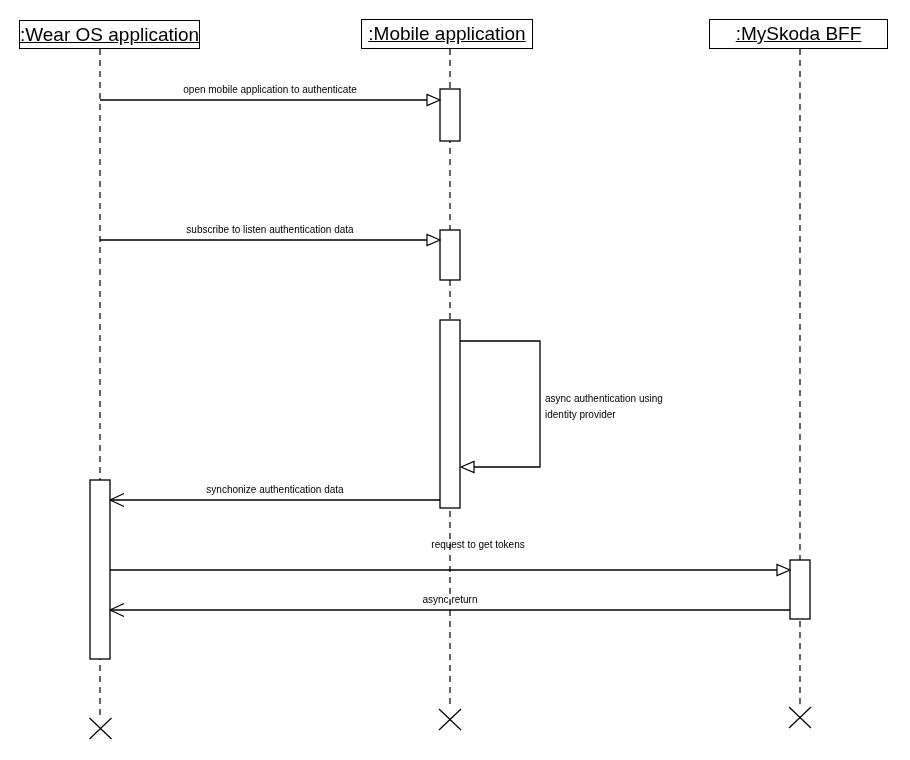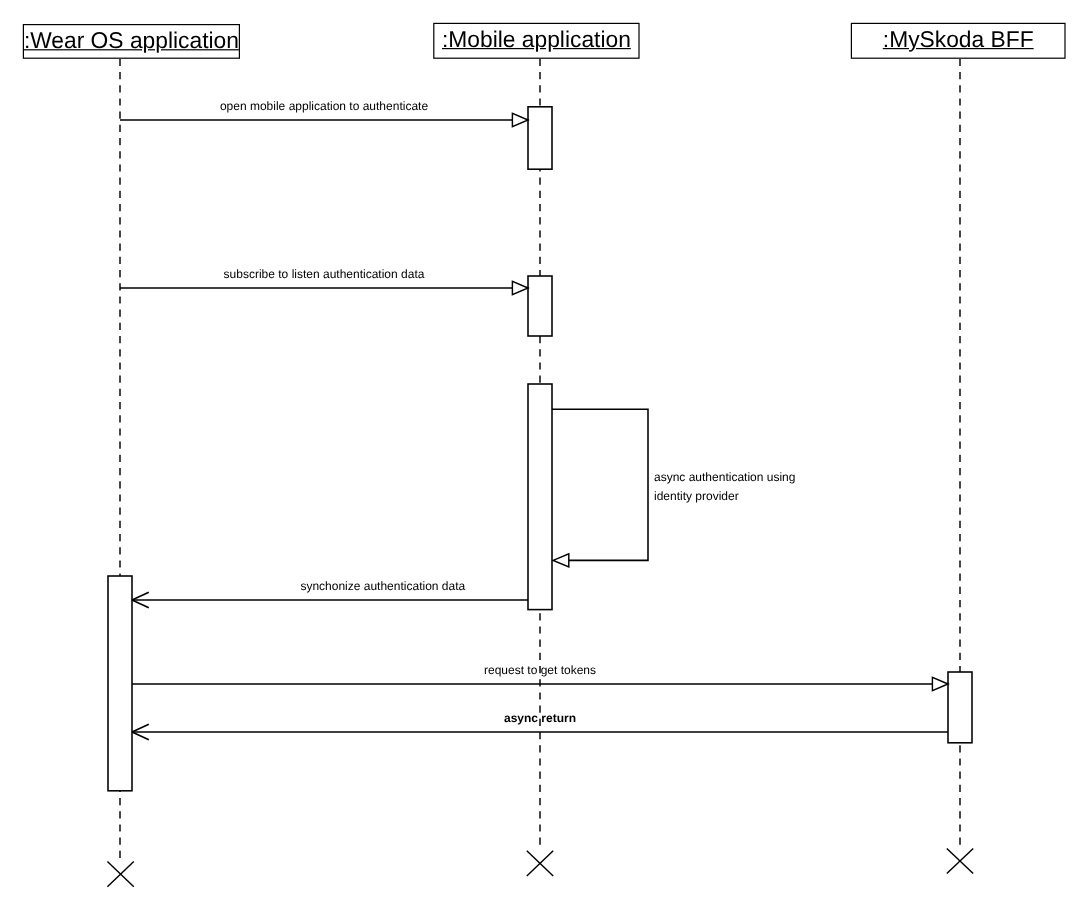--- a/index.html
+++ b/index.html
@@ -41,23 +41,23 @@
     text-align: center;
     white-space: nowrap;
   }
   .msg-label.msg1 { left: 100px; top: 82px;  width: 340px; }
   .msg-label.msg2 { left: 100px; top: 222px; width: 340px; }
   .msg-label.msg3 {
     left: 545px; top: 391px; width: 210px;
     text-align: left;
     white-space: pre-line;
   }
-  .msg-label.msg4 { left: 110px; top: 482px; width: 330px; padding-left: 44px; }
-  .msg-label.msg5 { left: 110px; top: 552px; width: 680px; }
-  .msg-label.msg6 { left: 110px; top: 592px; width: 680px; font-weight: bold; }
+  .msg-label.msg4 { left: 110px; top: 482px; width: 330px; }
+  .msg-label.msg5 { left: 110px; top: 537px; width: 680px; padding-left: 28px; }
+  .msg-label.msg6 { left: 110px; top: 592px; width: 680px; }
 </style>
 </head>
 <body>
 
 <div class="canvas">
 
   <svg class="geometry-layer" viewBox="0 0 910 760">
     <g stroke="#000000" stroke-width="1.2" stroke-dasharray="6 5" fill="none">
       <line x1="100" y1="49" x2="100" y2="717"></line>
       <line x1="450" y1="49" x2="450" y2="708"></line>

